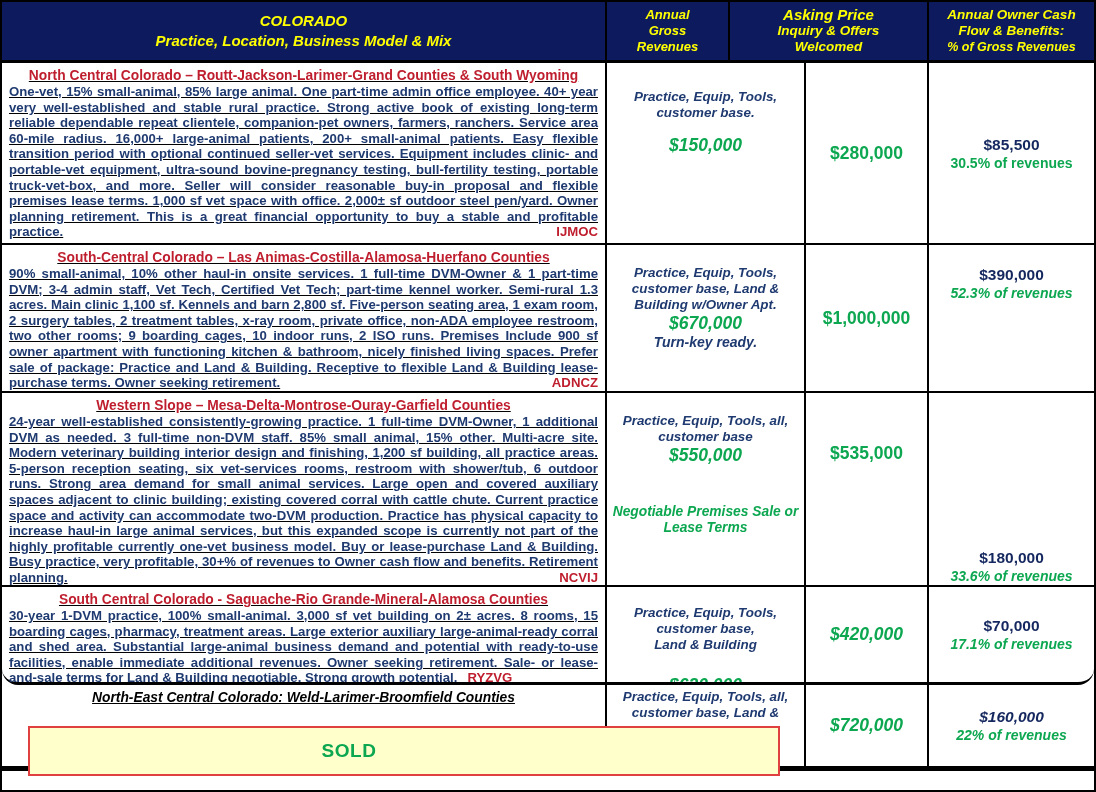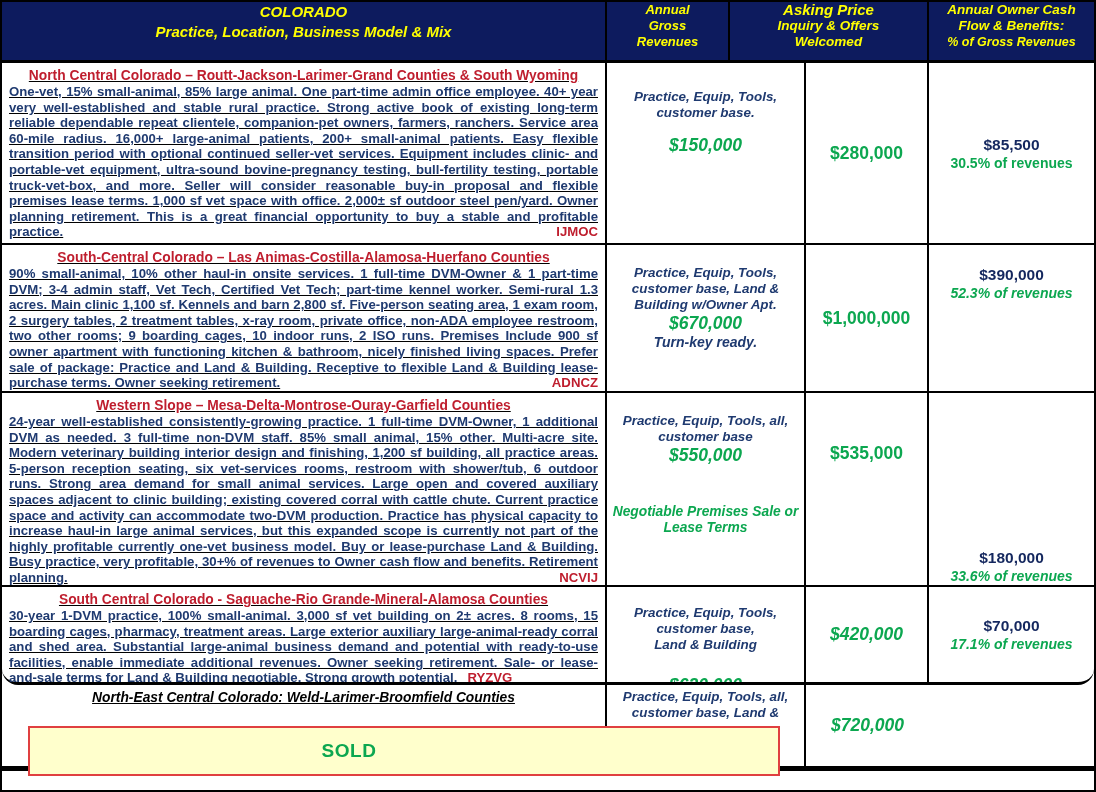--- a/index.html
+++ b/index.html
@@ -19,21 +19,21 @@
   .hdr {
     display:flex;
     height:61px;
     background:#0d1b5e;
     border-bottom:3px solid #000;
     color:#ffff00;
     font-style:italic;
     text-align:center;
   }
   .hdr-cell {
-    display:flex; flex-direction:column; 
+    display:flex; flex-direction:column; justify-content:center;
     border-right:2px solid #000;
   }
   .hdr-cell:last-child { border-right:none; }
   .hc1 { width:605px; font-size:15px; line-height:20px; }
   .hc2 { width:199px; font-size:13.5px; line-height:16px; }
   .hc2 .big { font-size:15px; }
   .hc3 { width:123px; font-size:13px; line-height:16px; }
   .hc4 { width:165px; flex:1; font-size:13.5px; line-height:16px; }
   .hc4 .small { font-size:12.5px; }
 
@@ -221,20 +221,24 @@
     <div class="cell c-desc">
       <div class="title navy-italic">North-East Central Colorado: Weld-Larimer-Broomfield Counties</div>
     </div>
     <div class="cell c-ask">
       <div class="ask-pkg">Practice, Equip, Tools, all,
 customer base, Land &amp;</div>
     </div>
     <div class="cell c-rev">
       <div class="rev-val it">$720,000</div>
     </div>
+    <div class="cell c-cash">
+      <div class="cash-amt it">$160,000</div>
+      <div class="cash-pct it">22% of revenues</div>
+    </div>
   </div>
 
   <div class="bottom-strip"></div>
 
   <div class="sold-box">
     <span>SOLD</span>
   </div>
 
 </div>
 

